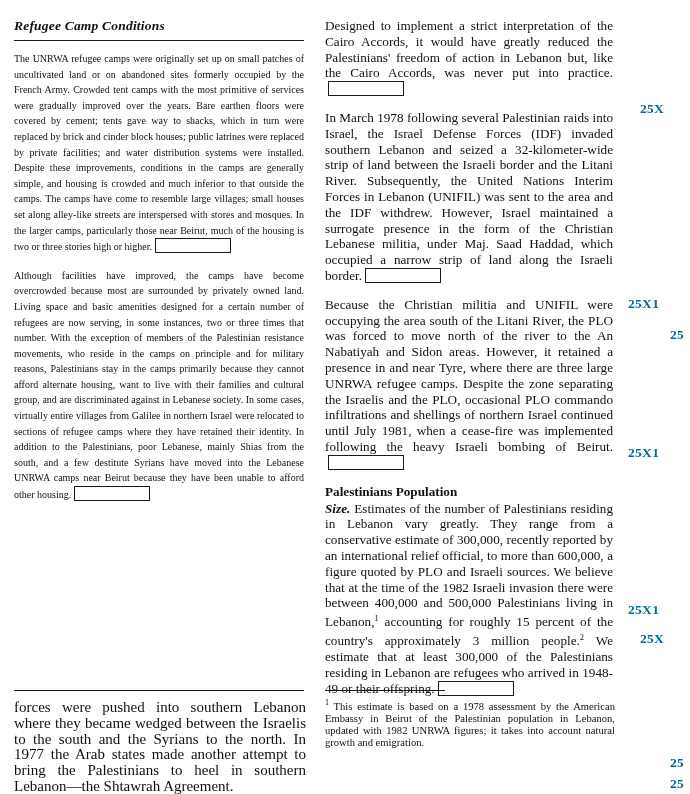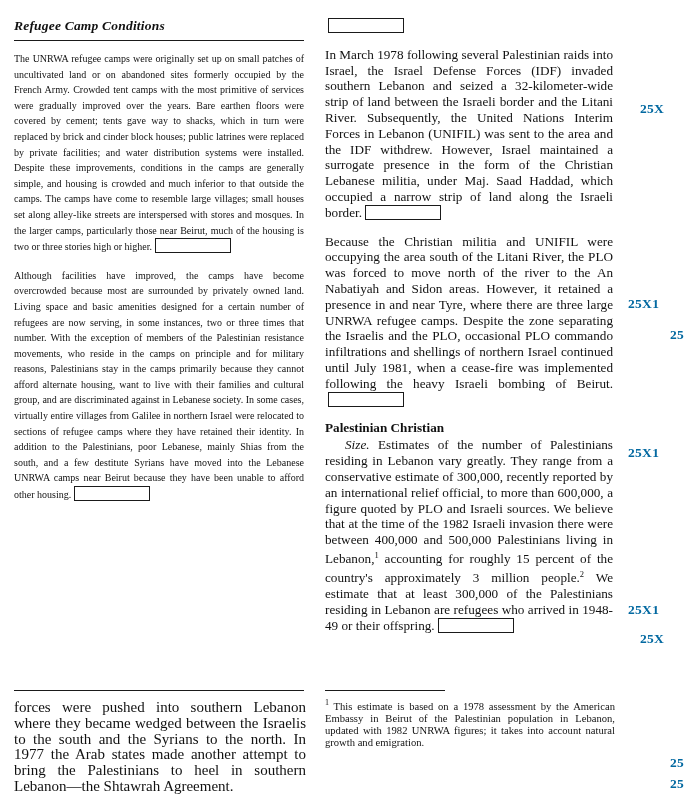--- a/index.html
+++ b/index.html
@@ -53,23 +53,22 @@
     margin: 0 0 13px 0;
     hyphens: auto;
   }
   .para {
     font-size: 13.2px;
     line-height: 15.8px;
     text-align: justify;
     margin: 0 0 13px 0;
   }
   .run-in {
-    font-weight: normal;
+    font-weight: bold;
     font-style: italic;
-    margin-left: 20px;
   }
   .subhead {
     font-weight: bold;
     font-size: 13.2px;
     margin: 0 0 1px 0;
   }
   
   .redact {
     display: inline-block;
     border: 1px solid #1a1a1a;
@@ -134,24 +133,24 @@
 <div class="page">
 
   <div class="col-left">
     <div class="heading">Refugee Camp Conditions</div>
     <div class="hr"></div>
     <p class="ital-para"><span>The UNRWA refugee camps were originally set up on small patches of uncultivated land or on abandoned sites formerly occupied by the French Army. Crowded tent camps with the most primitive of services were gradually improved over the years. Bare earthen floors were covered by cement; tents gave way to shacks, which in turn were replaced by brick and cinder block houses; public latrines were replaced by private facilities; and water distribution systems were installed. Despite these improvements, conditions in the camps are generally simple, and housing is crowded and much inferior to that outside the camps. The camps have come to resemble large villages; small houses set along alley-like streets are interspersed with stores and mosques. In the larger camps, particularly those near Beirut, much of the housing is two or three stories high or higher.</span><span class="redact r-md"></span></p>
     <p class="ital-para"><span>Although facilities have improved, the camps have become overcrowded because most are surrounded by privately owned land. Living space and basic amenities designed for a certain number of refugees are now serving, in some instances, two or three times that number. With the exception of members of the Palestinian resistance movements, who reside in the camps on principle and for military reasons, Palestinians stay in the camps primarily because they cannot afford alternate housing, want to live with their families and cultural group, and are discriminated against in Lebanese society. In some cases, virtually entire villages from Galilee in northern Israel were relocated to sections of refugee camps where they have retained their identity. In addition to the Palestinians, poor Lebanese, mainly Shias from the south, and a few destitute Syrians have moved into the Lebanese UNRWA camps near Beirut because they have been unable to afford other housing.</span><span class="redact r-md"></span></p>
   </div>
 
   <div class="col-right">
-    <p class="para"><span class="redact r-md"></span></p>
+    <p class="para"><span>Designed to implement a strict interpretation of the Cairo Accords, it would have greatly reduced the Palestinians' freedom of action in Lebanon but, like the Cairo Accords, was never put into practice.</span><span class="redact r-md"></span></p>
     <p class="para"><span>In March 1978 following several Palestinian raids into Israel, the Israel Defense Forces (IDF) invaded southern Lebanon and seized a 32-kilometer-wide strip of land between the Israeli border and the Litani River. Subsequently, the United Nations Interim Forces in Lebanon (UNIFIL) was sent to the area and the IDF withdrew. However, Israel maintained a surrogate presence in the form of the Christian Lebanese militia, under Maj. Saad Haddad, which occupied a narrow strip of land along the Israeli border.</span><span class="redact r-md"></span></p>
     <p class="para"><span>Because the Christian militia and UNIFIL were occupying the area south of the Litani River, the PLO was forced to move north of the river to the An Nabatiyah and Sidon areas. However, it retained a presence in and near Tyre, where there are three large UNRWA refugee camps. Despite the zone separating the Israelis and the PLO, occasional PLO commando infiltrations and shellings of northern Israel continued until July 1981, when a cease-fire was implemented following the heavy Israeli bombing of Beirut.</span><span class="redact r-md"></span></p>
-    <div class="subhead">Palestinian Christian</div>
+    <div class="subhead">Palestinians Population</div>
     <p class="para"><span class="run-in">Size.</span> <span>Estimates of the number of Palestinians residing in Lebanon vary greatly. They range from a conservative estimate of 300,000, recently reported by an international relief official, to more than 600,000, a figure quoted by PLO and Israeli sources. We believe that at the time of the 1982 Israeli invasion there were between 400,000 and 500,000 Palestinians living in Lebanon,</span><sup class="ref">1</sup> <span>accounting for roughly 15 percent of the country's approximately 3 million people.</span><sup class="ref">2</sup> <span>We estimate that at least 300,000 of the Palestinians residing in Lebanon are refugees who arrived in 1948-49 or their offspring.</span><span class="redact r-md"></span></p>
   </div>
 
   <div class="bottom-rule"></div>
   <div class="bottom-left">
     <span>forces were pushed into southern Lebanon where they became wedged between the Israelis to the south and the Syrians to the north. In 1977 the Arab states made another attempt to bring the Palestinians to heel in southern Lebanon—the Shtawrah Agreement.</span>
   </div>
 
   <div class="fn-rule"></div>
   <div class="footnotes">

